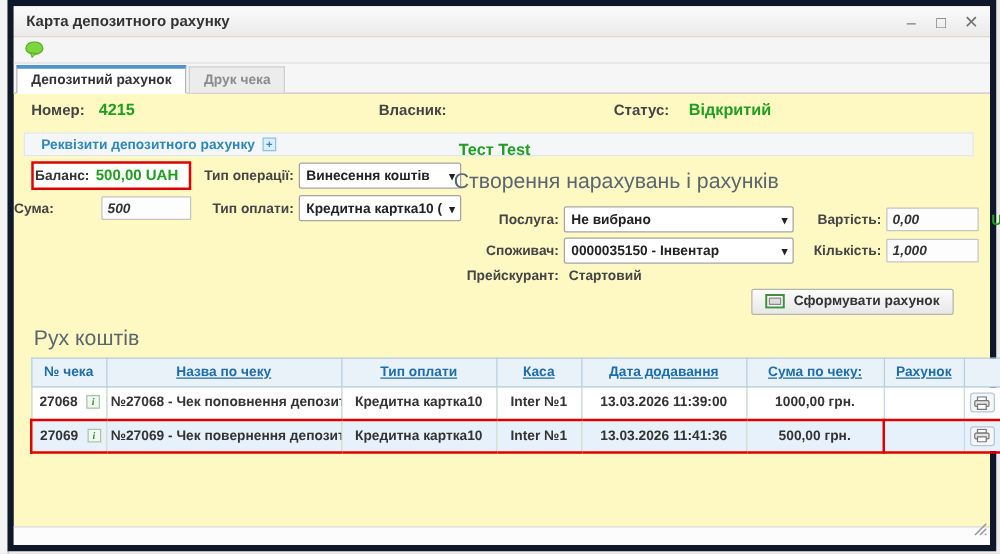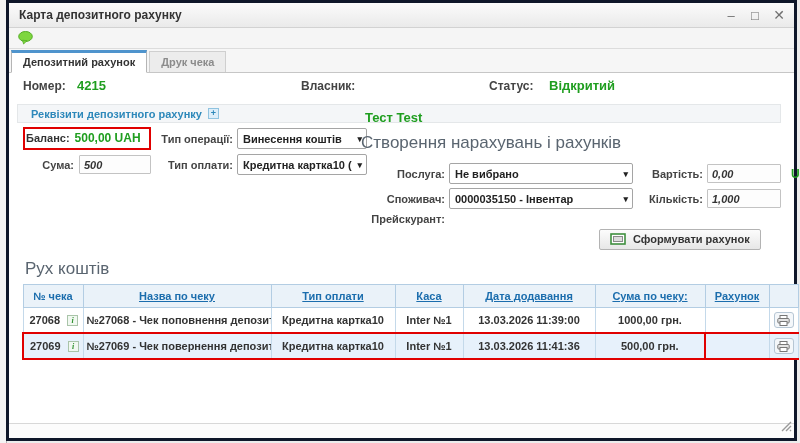--- a/index.html
+++ b/index.html
@@ -1,20 +1,20 @@
 <!DOCTYPE html>
 <html><head>
 <meta charset="utf-8">
 <style>
   * { margin:0; padding:0; box-sizing:border-box; }
   html,body { background:#dcdcdc; font-family:"Liberation Sans", sans-serif; }
   .canvas { position:relative; width:800px; height:443px; background:#ececec; overflow:hidden; }
   .bg-strip { position:absolute; left:0; top:0; width:7px; height:443px; background:#f4f4f4; border-right:1px solid #b0b0b0; }
 
-  .window { position:absolute; left:6px; top:0; width:791px; height:441px; background:#ffffff; border:3px solid #0f172a; }
+  .window { position:absolute; left:6px; top:0; width:791px; height:441px; background:#fef9c3; border:5px solid #0f172a; }
 
   
   .titlebar { height:25px; background:linear-gradient(#fbfbfb,#eaeaea); border-bottom:1px solid #d2d2d2;
               display:flex; align-items:center; padding:0 8px 0 10px; }
   .title { font-size:12px; font-weight:bold; color:#333; }
   .win-controls { margin-left:auto; display:flex; align-items:center; gap:10px; }
   .win-btn { color:#707070; font-size:13px; line-height:13px; width:14px; text-align:center; cursor:default; }
 
   
   .toolbar { height:21px; background:#f5f5f5; border-bottom:1px solid #dcdcdc; display:flex; align-items:center; padding-left:9px; }
@@ -138,21 +138,21 @@
             <span class="bal-val">500,00 UAH</span>
           </span>
           <span class="flbl">Тип операції:</span>
           <span class="select">
             <span>Винесення коштів</span>
             <span class="chev">▾</span>
           </span>
 
           <span class="sum-grp">
             <span class="flbl">Сума:</span>
-            <input class="inp" style="width: 72px;" value="500">
+            <input class="inp" style="width: 72px; margin-left: 33px;" value="500">
           </span>
           <span class="flbl">Тип оплати:</span>
           <span class="select">
             <span>Кредитна картка10 (</span>
             <span class="chev">▾</span>
           </span>
         </div>
       </div>
 
       <div class="col-right">
@@ -170,20 +170,21 @@
           <span class="flbl">Споживач:</span>
           <span class="select">
             <span>0000035150 - Інвентар</span>
             <span class="chev">▾</span>
           </span>
           <span class="flbl">Кількість:</span>
           <input class="inp" style="width: 74px;" value="1,000">
           <span></span>
 
           <span class="flbl">Прейскурант:</span>
+          <span class="price-val" style="grid-column:2 / span 2;">Стартовий</span>
           <span></span>
             <span></span>
         </div>
         <div>
           <span class="btn btn-invoice">
             <span style="display:inline-flex;">
               <svg width="17" height="12" viewBox="0 0 17 12">
                 <rect x="1" y="1" width="14" height="10" fill="#fff" stroke="#3f8f3f" stroke-width="1.6"></rect>
                 <rect x="3.5" y="3.5" width="9" height="5" fill="#dcdcdc" stroke="#8a8a8a" stroke-width="1"></rect>
               </svg>

